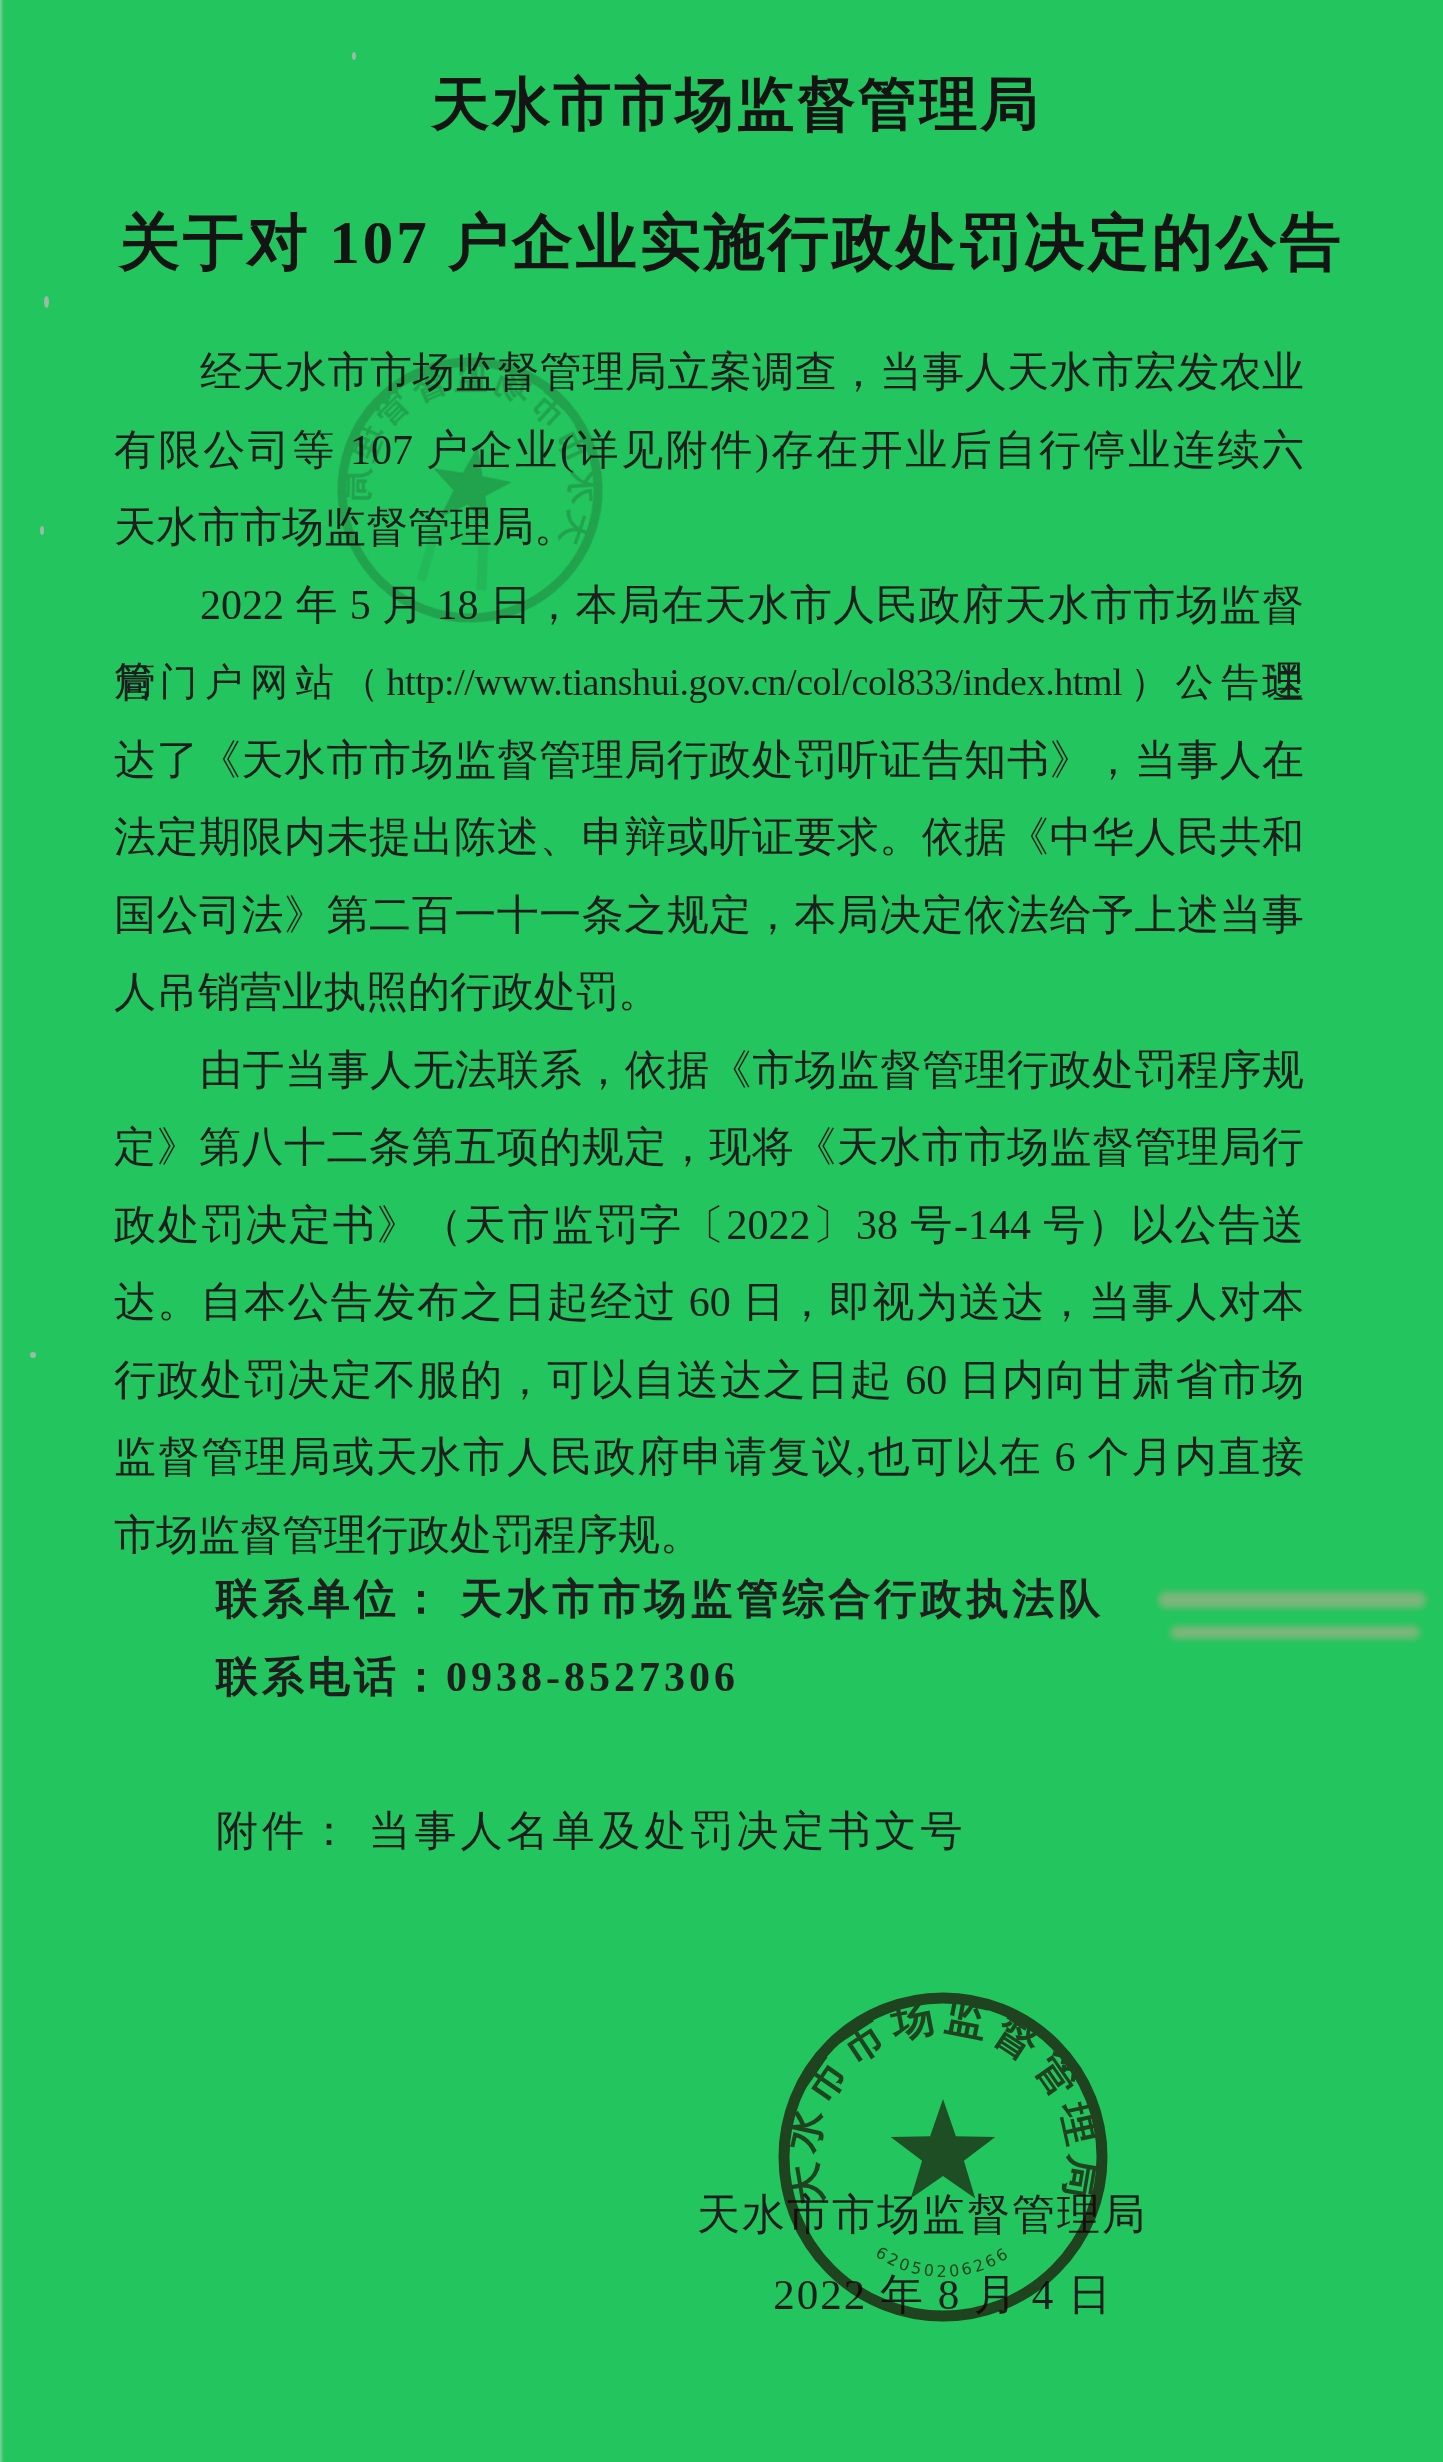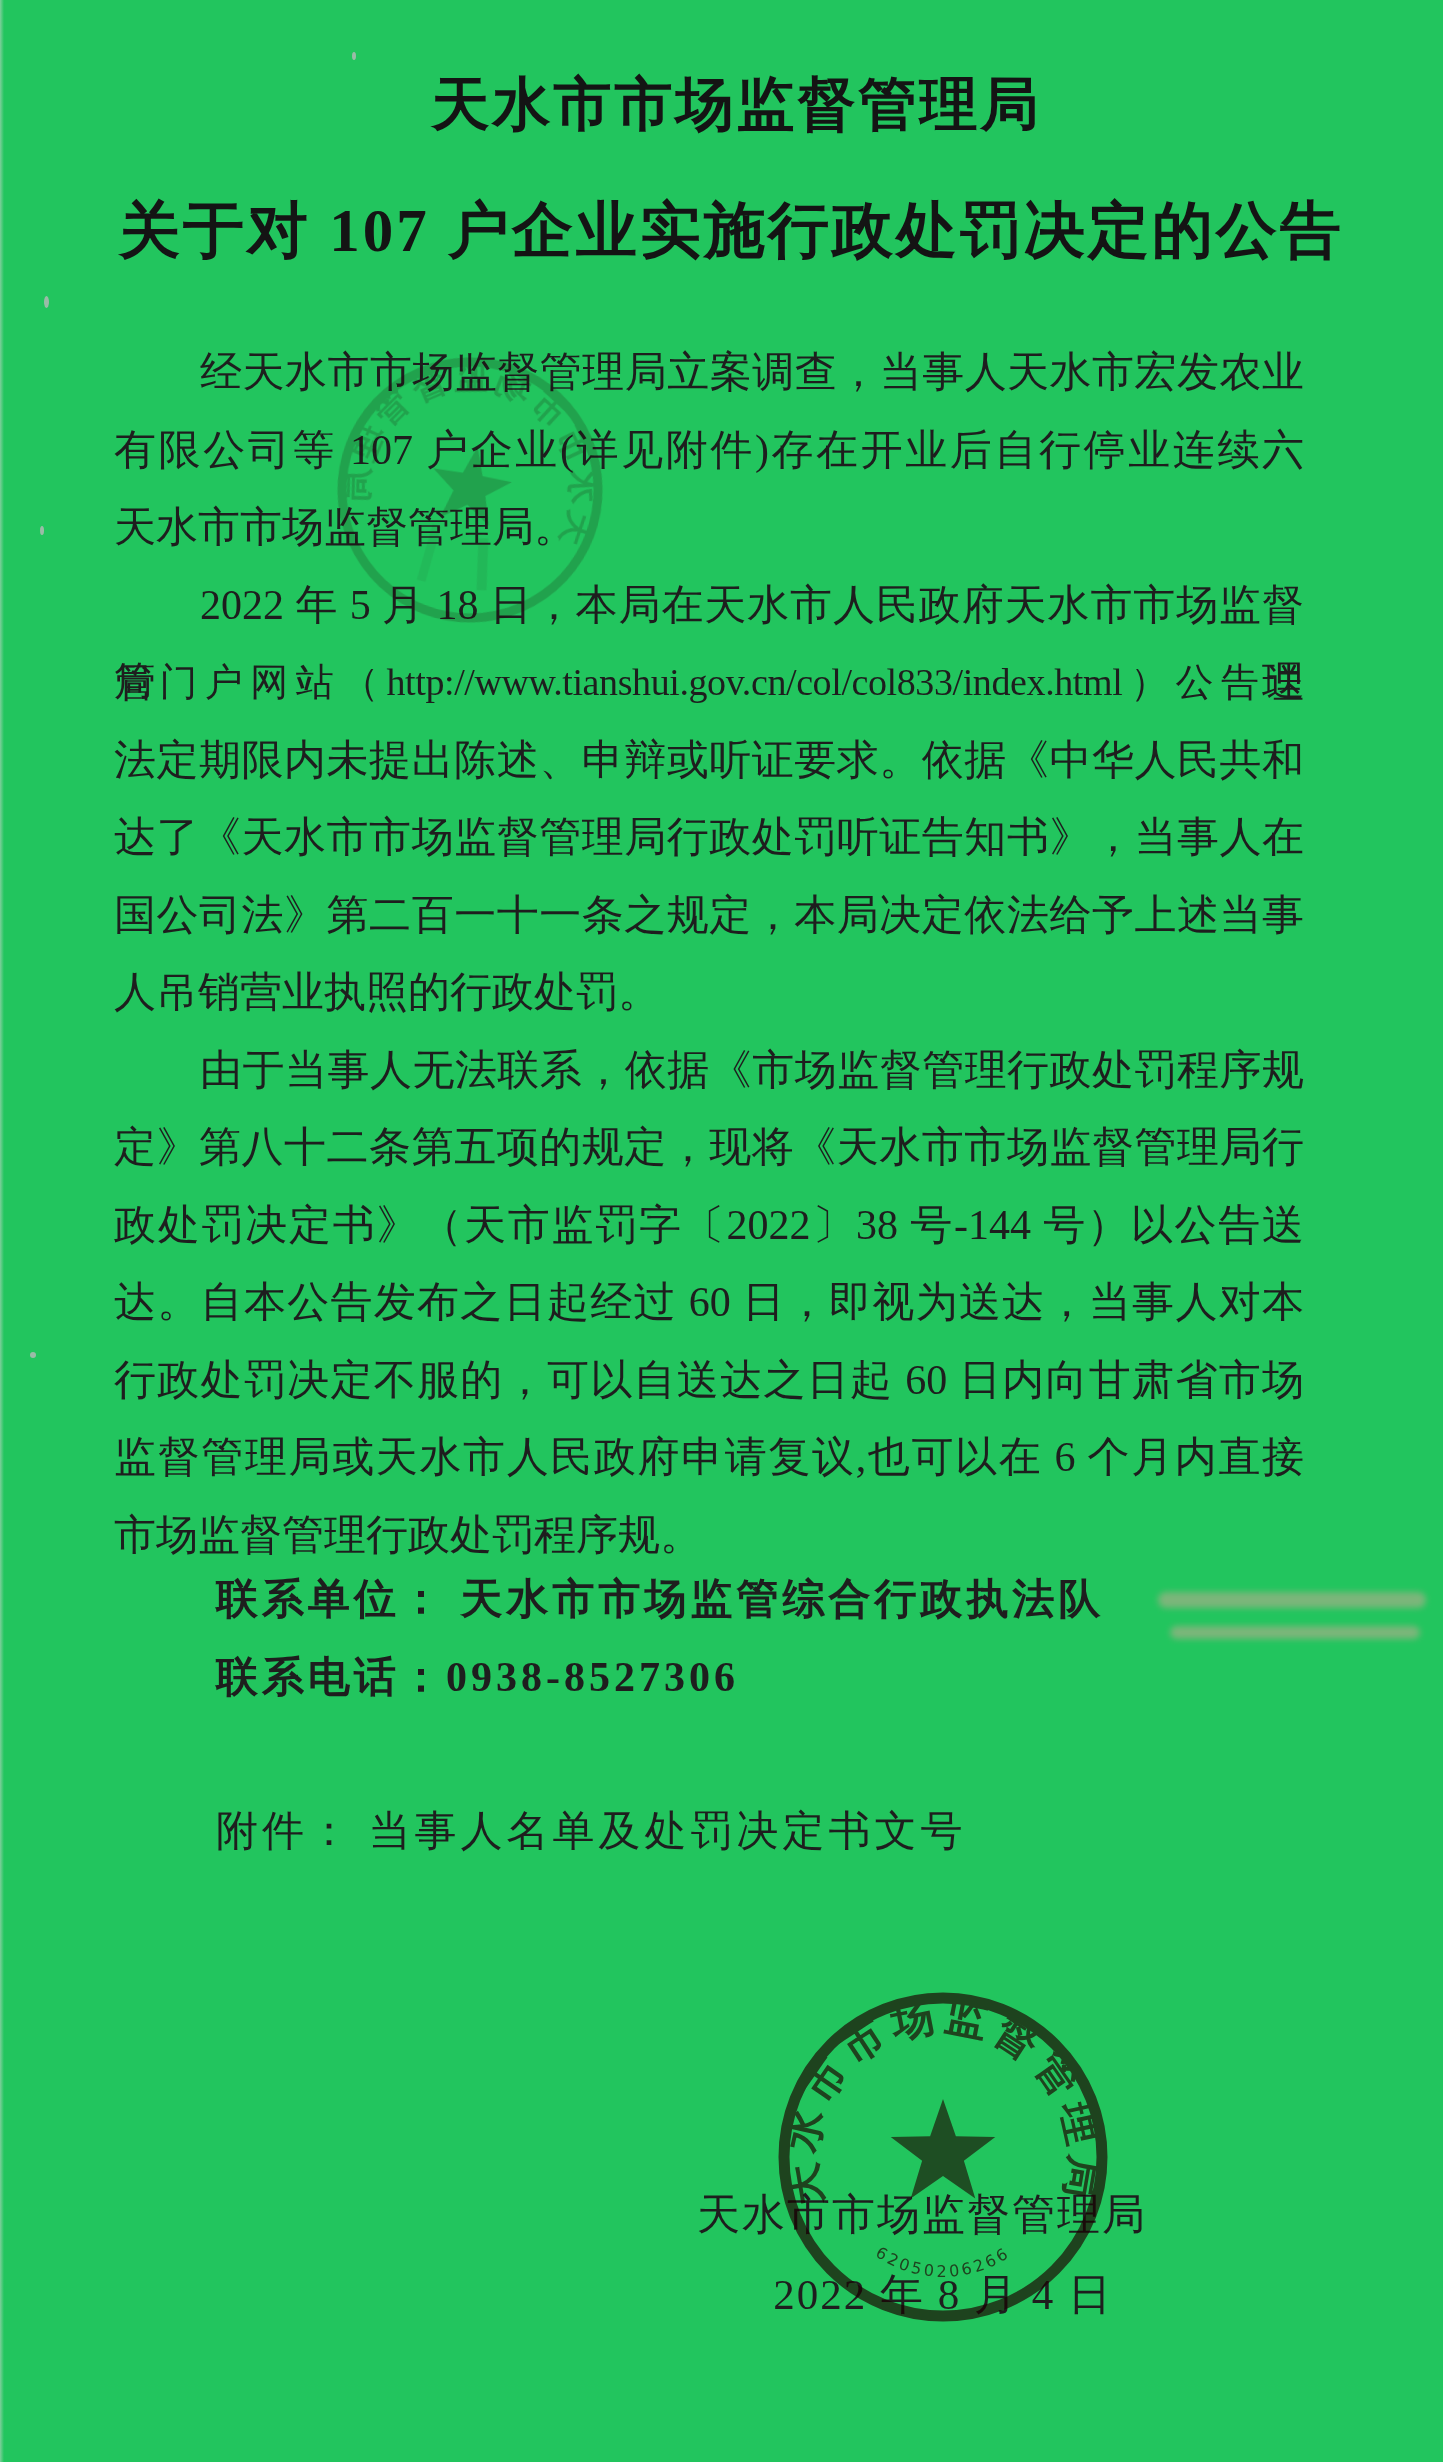--- a/index.html
+++ b/index.html
@@ -20,21 +20,21 @@
   }
   .titles{position:absolute;left:0;top:0;width:100%;text-align:center;}
   .t1{
     position:absolute;top:66px;left:30px;right:0;
     font-size:58px;font-weight:bold;letter-spacing:3px;color:#141414;
     margin:0;text-align:center;
   }
   .t2{
     position:absolute;top:186px;left:20px;right:0;
     font-size:61px;font-weight:bold;letter-spacing:3px;color:#141414;
-    margin:4px;text-align:center;
+    margin:16px;text-align:center;
   }
   .body{
     position:absolute;left:114px;top:334px;width:1190px;
     font-size:42px;line-height:77.5px;
   }
   .bl{height:77.5px;white-space:nowrap;}
   .bl.jl{white-space:normal;text-align:justify;text-align-last:justify;}
   .bl.ind{padding-left:86px;}
   .bl.ind.jl{padding-left:0;text-indent:86px;}
   .bl.tight{font-size:38px;letter-spacing:-0.4px;}
@@ -77,22 +77,22 @@
     <h1 class="t1">天水市市场监督管理局</h1>
     <h1 class="t2">关于对 107 户企业实施行政处罚决定的公告</h1>
   </div>
 
   <div class="body" id="body-lines">
       <div class="bl jl ind">经天水市市场监督管理局立案调查，当事人天水市宏发农业</div>
       <div class="bl jl">有限公司等 107 户企业(详见附件)存在开业后自行停业连续六</div>
       <div class="bl">天水市市场监督管理局。</div>
       <div class="bl jl ind">2022 年 5 月 18 日，本局在天水市人民政府天水市市场监督管理</div>
       <div class="bl jl tight">局门户网站（http://www.tianshui.gov.cn/col/col833/index.html）公告送</div>
+      <div class="bl jl">达了《天水市市场监督管理局行政处罚听证告知书》，当事人在</div>
       <div class="bl jl">法定期限内未提出陈述、申辩或听证要求。依据《中华人民共和</div>
-      <div class="bl jl">达了《天水市市场监督管理局行政处罚听证告知书》，当事人在</div>
       <div class="bl jl">国公司法》第二百一十一条之规定，本局决定依法给予上述当事</div>
       <div class="bl">人吊销营业执照的行政处罚。</div>
       <div class="bl jl ind">由于当事人无法联系，依据《市场监督管理行政处罚程序规</div>
       <div class="bl jl">定》第八十二条第五项的规定，现将《天水市市场监督管理局行</div>
       <div class="bl jl">政处罚决定书》（天市监罚字〔2022〕38 号-144 号）以公告送</div>
       <div class="bl jl">达。自本公告发布之日起经过 60 日，即视为送达，当事人对本</div>
       <div class="bl jl">行政处罚决定不服的，可以自送达之日起 60 日内向甘肃省市场</div>
       <div class="bl jl">监督管理局或天水市人民政府申请复议,也可以在 6 个月内直接</div>
       <div class="bl">市场监督管理行政处罚程序规。</div>
     </div>

